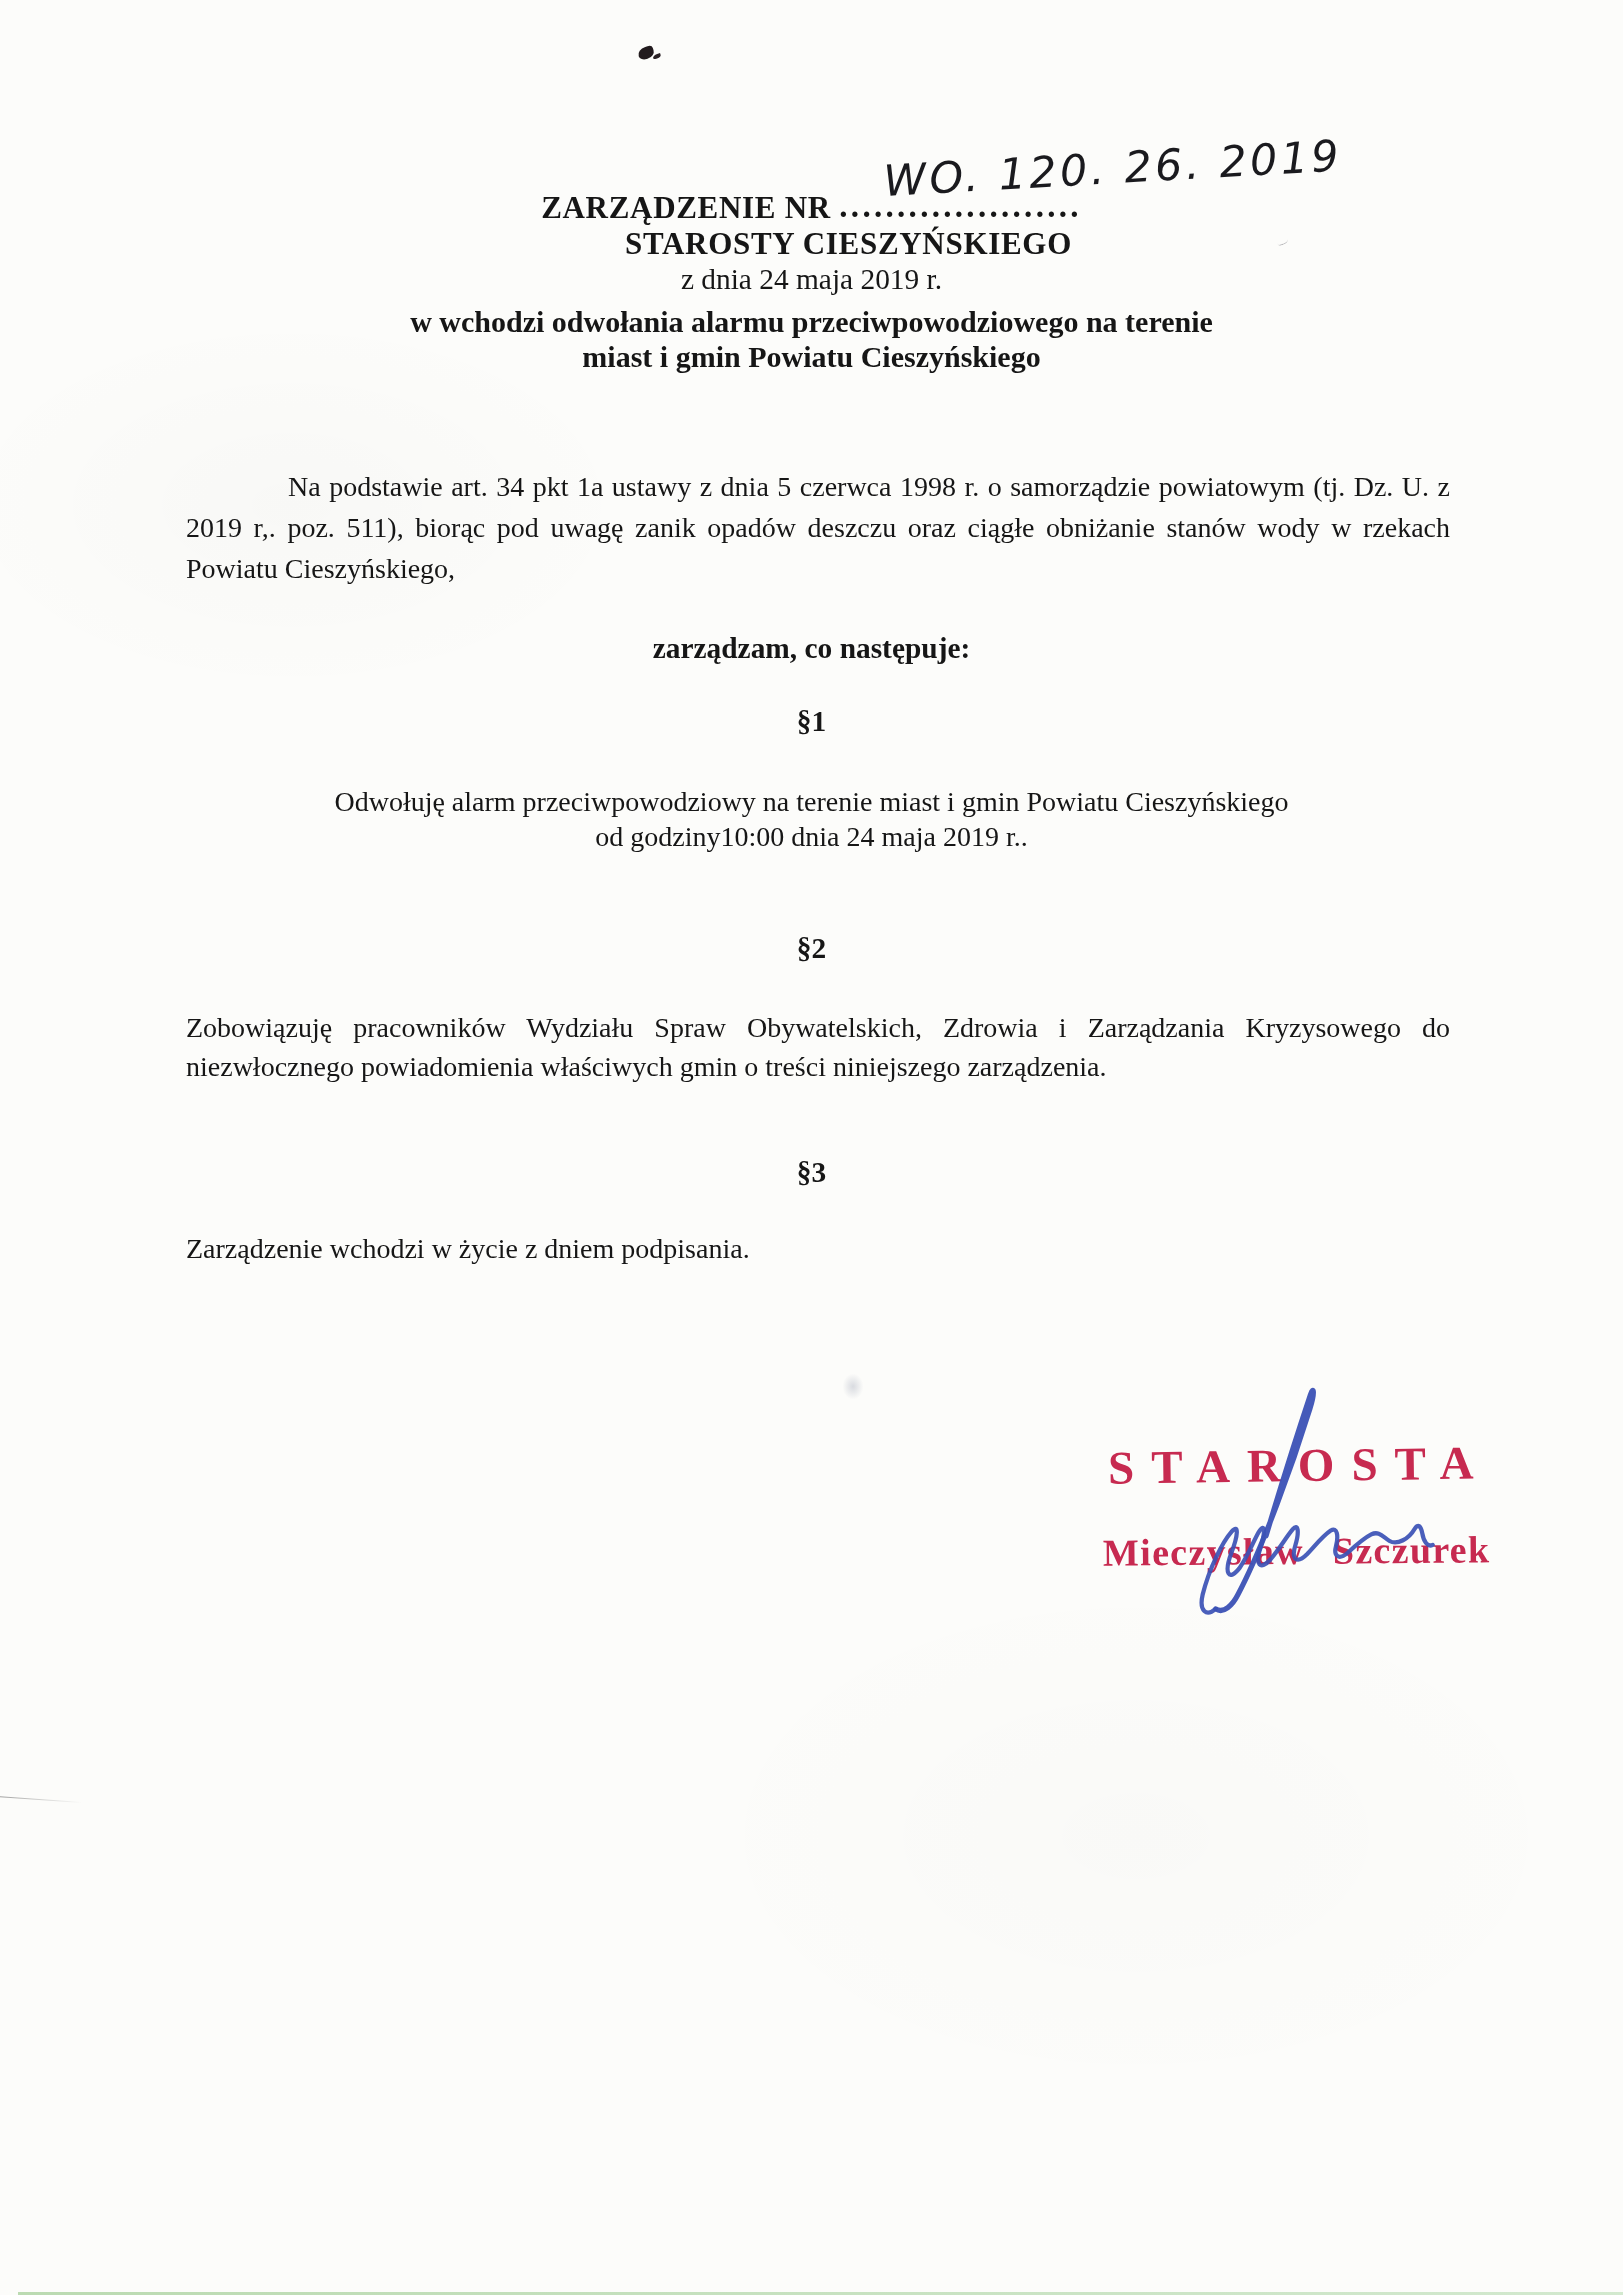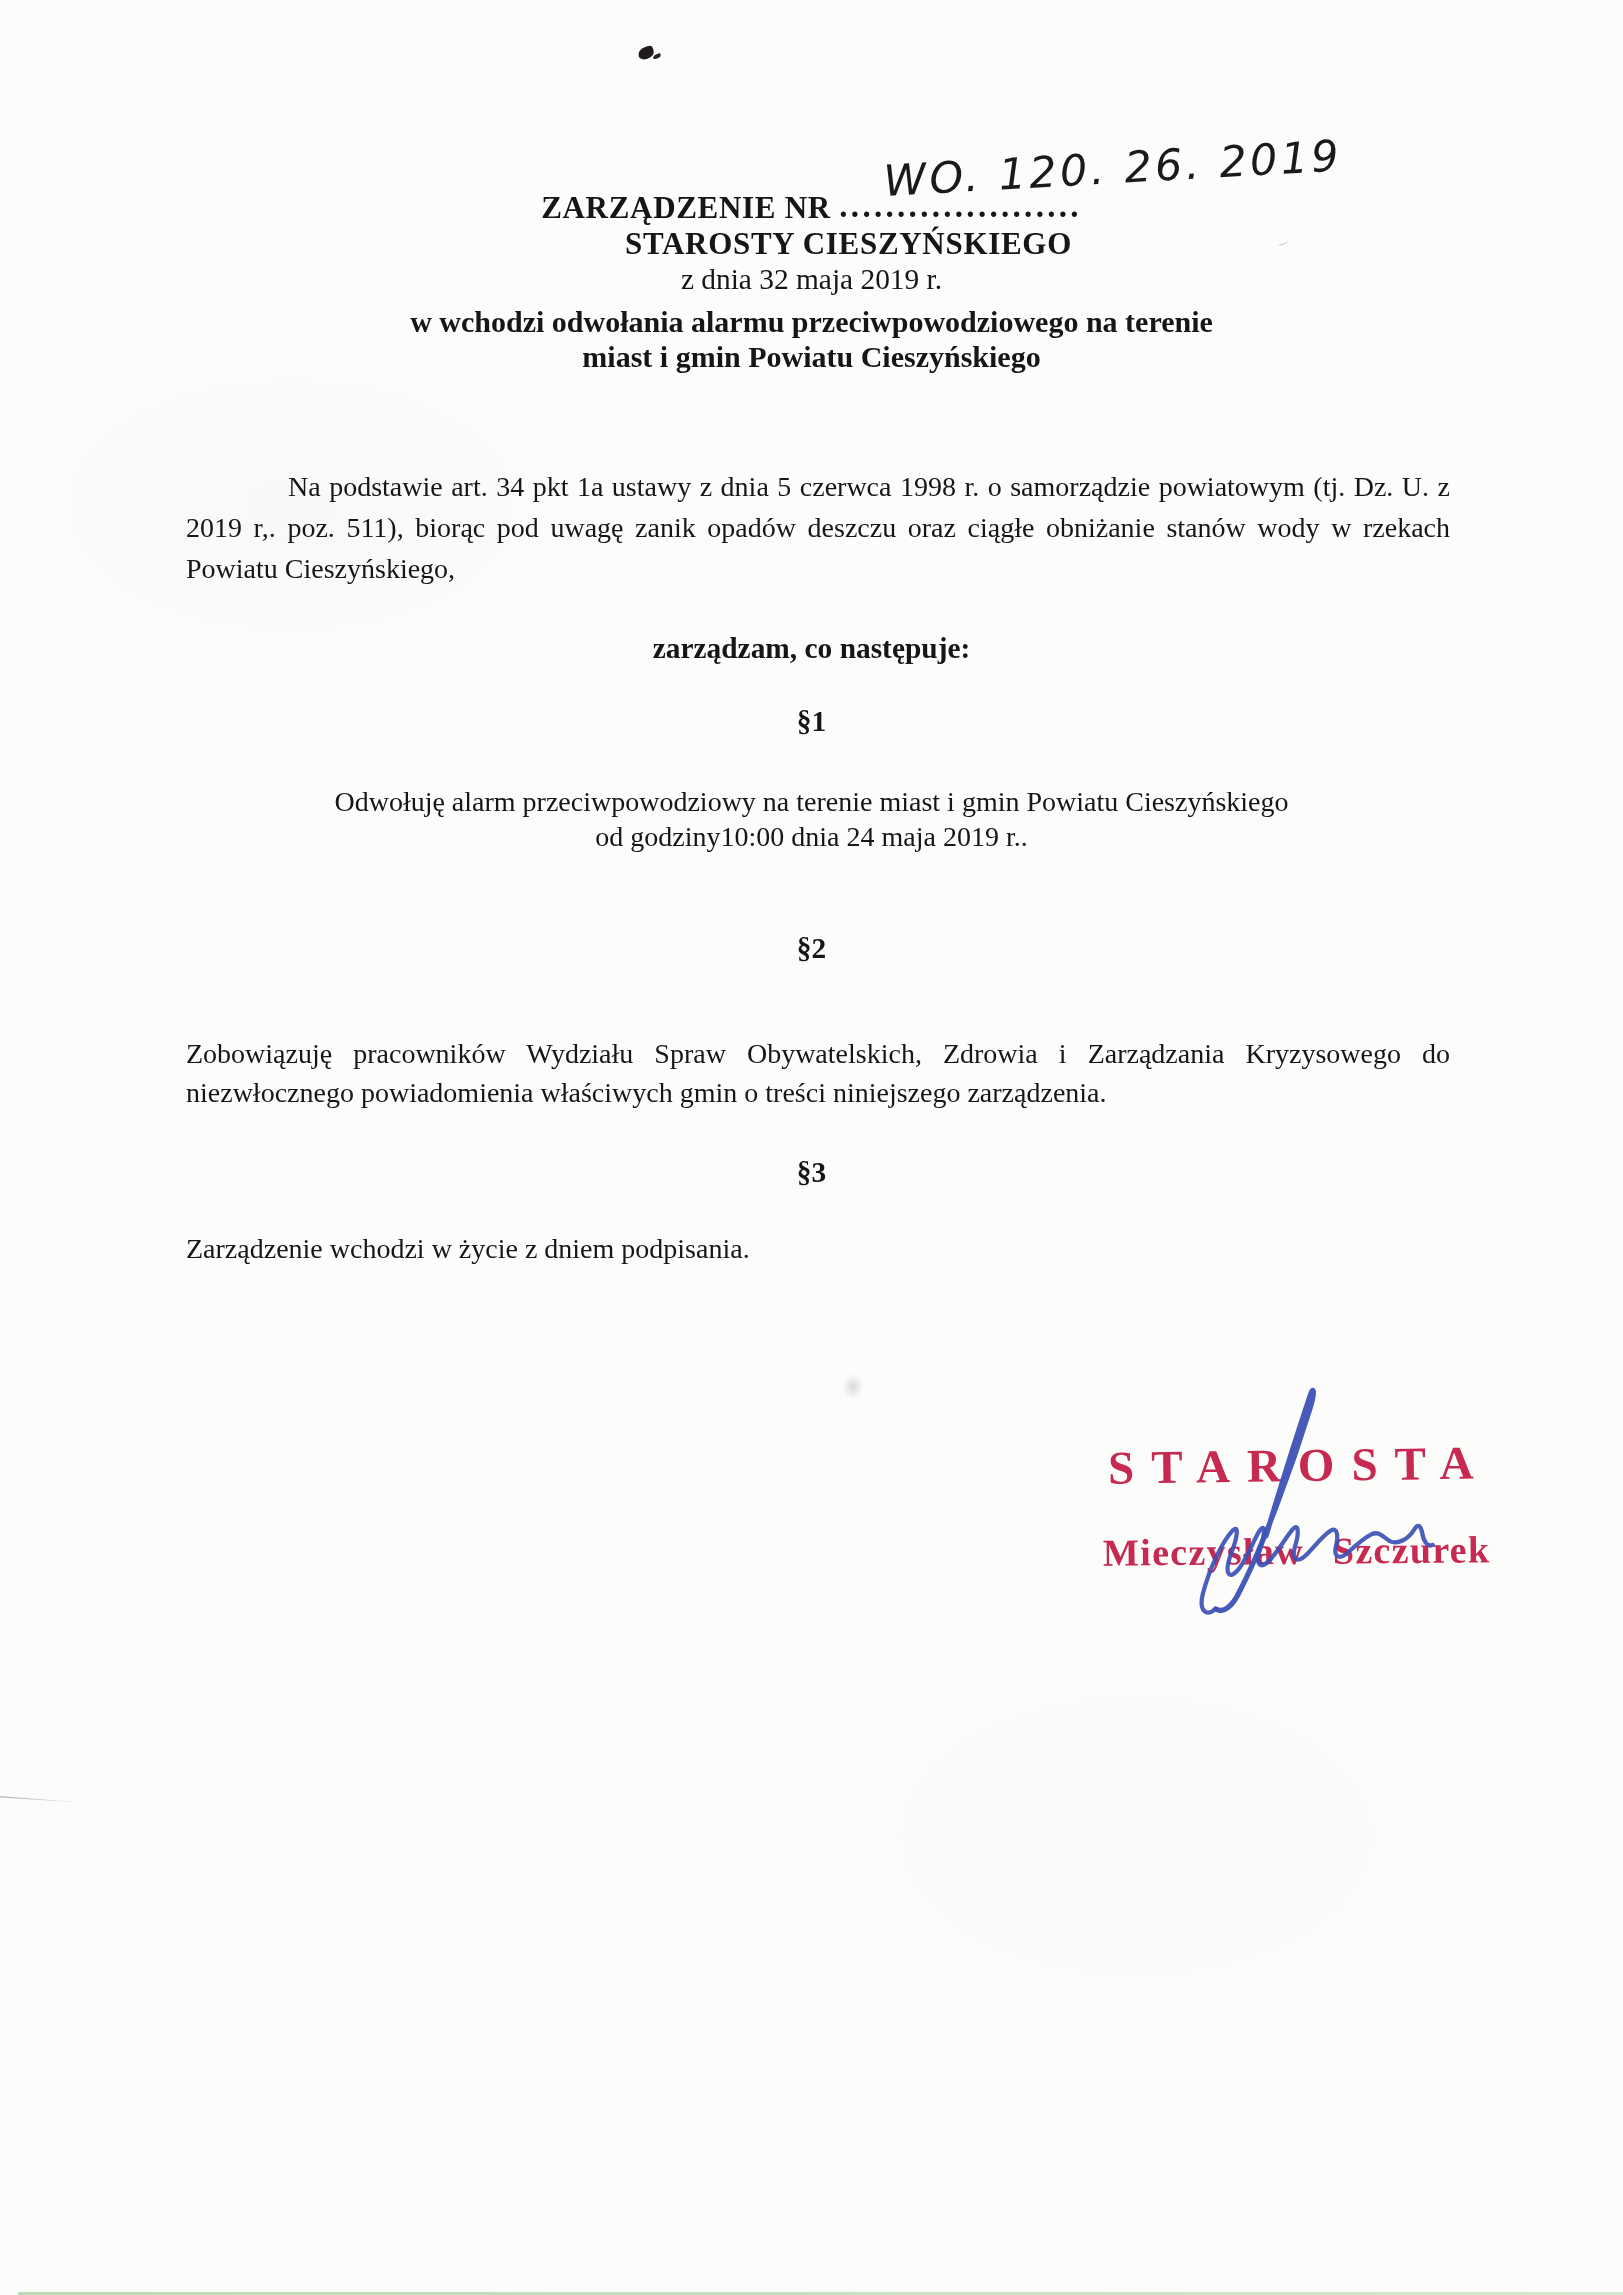--- a/index.html
+++ b/index.html
@@ -41,21 +41,21 @@
     font-size:28px;line-height:41px;
     text-align:justify;text-indent:102px;
   }
   .decree-intro{top:632px;font-size:29.4px;font-weight:bold;}
   .sec-label{font-size:29.4px;font-weight:bold;}
   .sec1-label{top:705px;}
   .sec1-text{top:784px;font-size:28px;line-height:35px;}
   .sec2-label{top:932px;}
   .sec2-text{
     top:1008px;left:186px;width:1264px;
-    font-size:28px;line-height:39px;text-align:justify;margin-top:26px;
+    font-size:28px;line-height:39px;text-align:justify;
   }
   .sec3-label{top:1156px;}
   .sec3-text{top:1233px;left:186px;width:1264px;font-size:28px;}
 
   
   .stamp-role{
     top:1438px;left:1108px;
     font-size:47px;font-weight:bold;letter-spacing:17px;
     color:#c72a50;white-space:nowrap;
     transform:rotate(-0.8deg);
@@ -101,21 +101,21 @@
 <div class="page">
 
   <div class="abs center title-line">
     <span>ZARZĄDZENIE NR</span>
     <span class="dots">.....................</span>
   </div>
 
   <div class="abs handwritten">WO. 120. 26. 2019</div>
 
   <div class="abs center authority">STAROSTY CIESZYŃSKIEGO</div>
-  <div class="abs center date-line">z dnia 32 maja 2019 r.</div>
+  <div class="abs center date-line">z dnia 24 maja 2019 r.</div>
 
   <div class="abs center subject">
     <div>w wchodzi odwołania alarmu przeciwpowodziowego na terenie</div>
     <div>miast i gmin Powiatu Cieszyńskiego</div>
   </div>
 
   <div class="abs preamble">Na podstawie art. 34 pkt 1a ustawy z dnia 5 czerwca 1998 r. o samorządzie powiatowym (tj. Dz. U. z 2019 r,. poz. 511), biorąc pod uwagę zanik opadów deszczu oraz ciągłe obniżanie stanów wody w rzekach Powiatu Cieszyńskiego,</div>
 
   <div class="abs center decree-intro">zarządzam, co następuje:</div>
 

